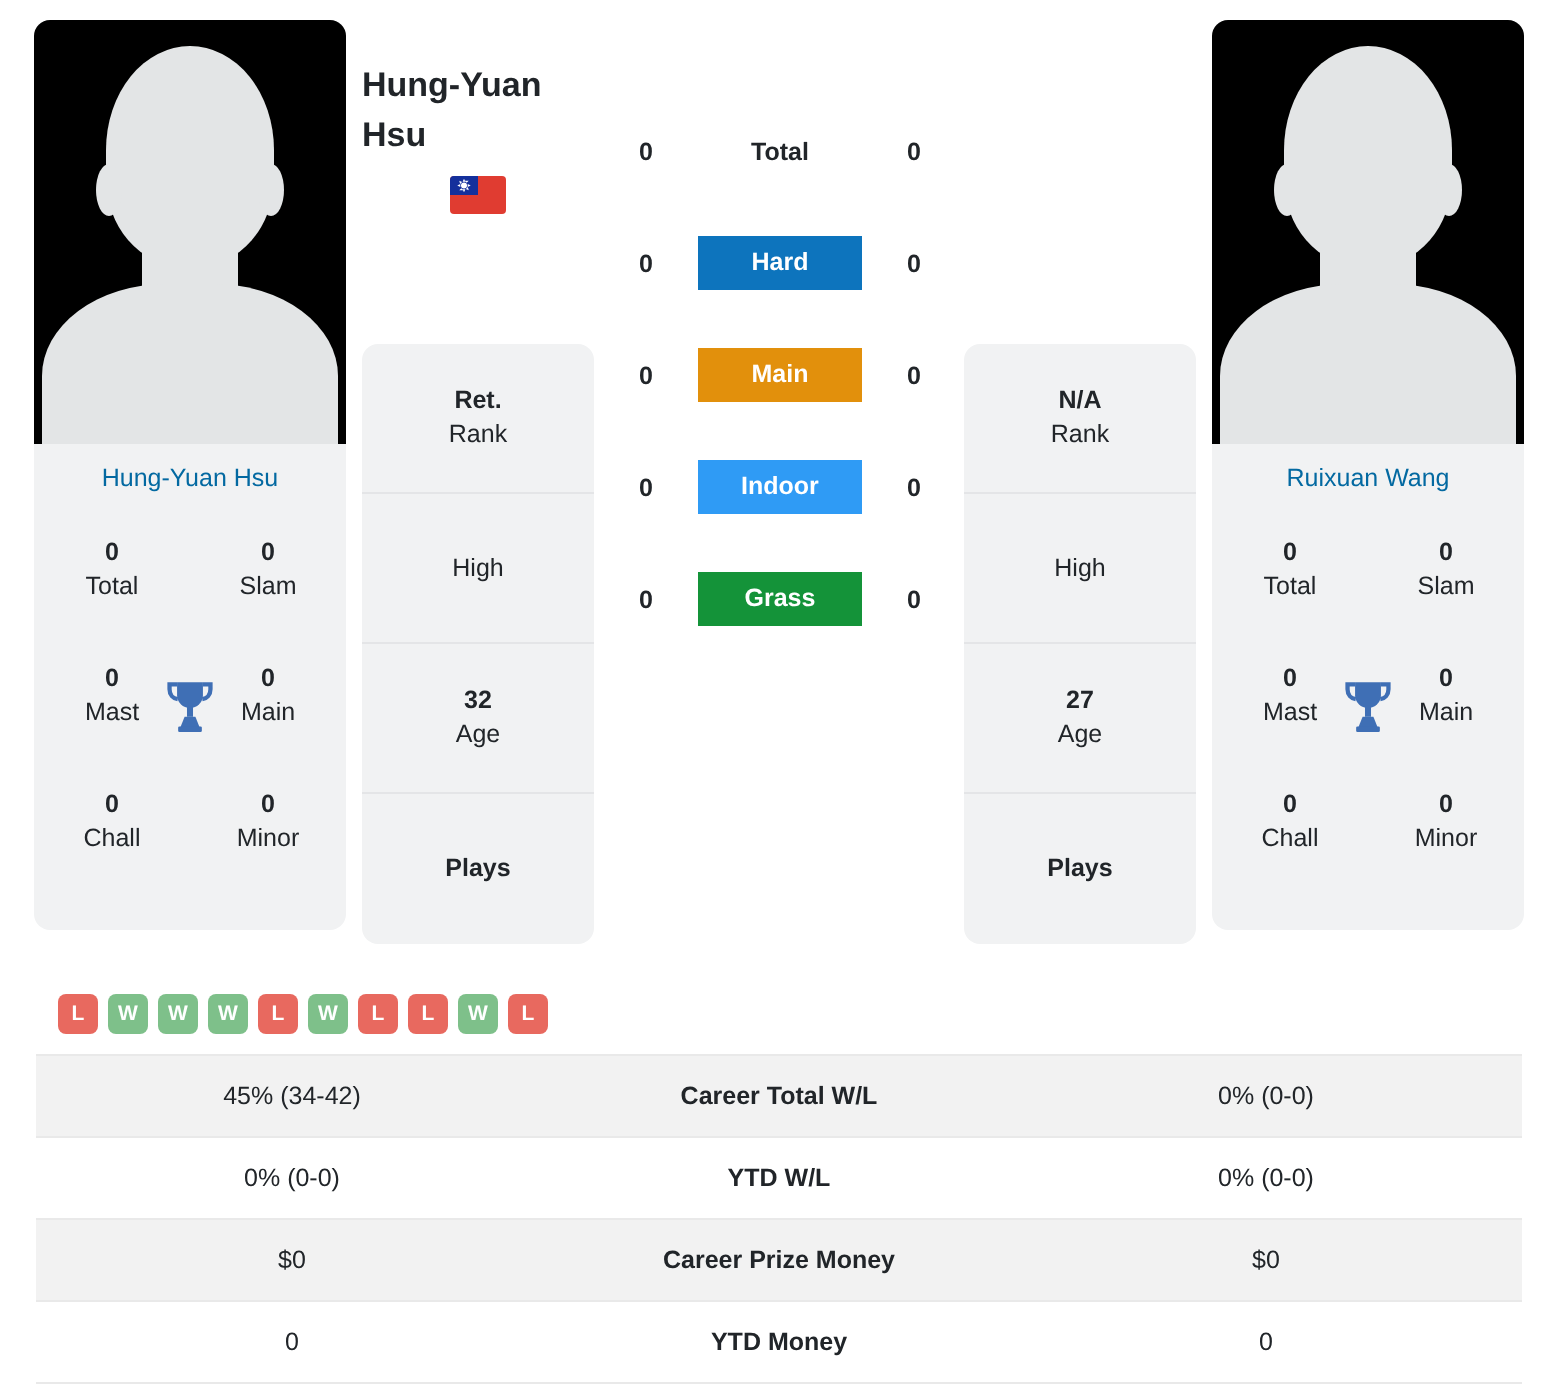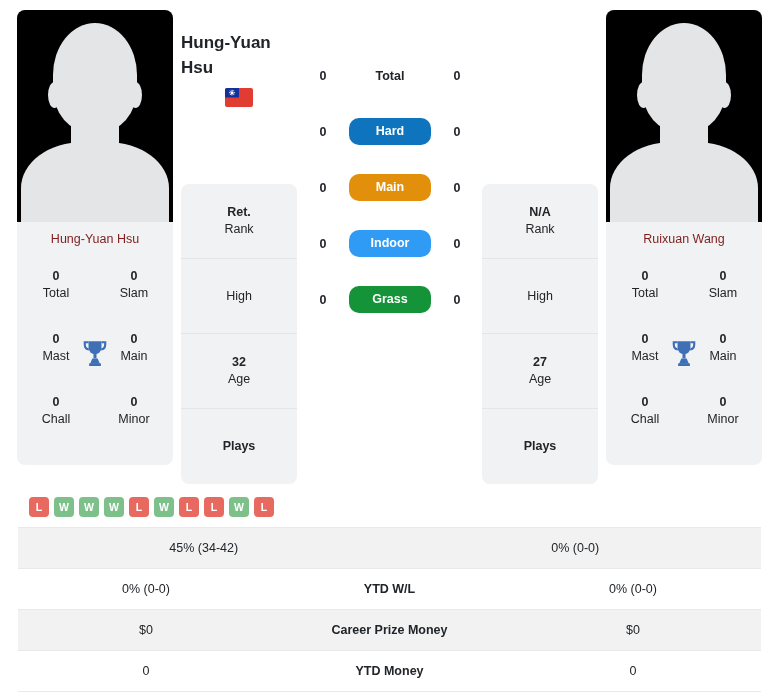--- a/index.html
+++ b/index.html
@@ -92,21 +92,21 @@
     height: 86px;
     background: #e3e5e6;
     border-radius: 62px 62px 0 0 / 46px 46px 0 0;
   }
 
   .photo-name {
     height: 34px;
     line-height: 34px;
     text-align: center;
     font-size: 12.5px;
-    color: #7f1d1d;
+    color: #0369a1;
     background: #f1f2f3;
   }
 
   .titles-grid {
     position: relative;
     padding: 6px 0 0 0;
   }
   .titles-row {
     display: flex;
     height: 63px;
@@ -157,21 +157,21 @@
     height: 19px;
     border-radius: 2px;
     position: relative;
     overflow: hidden;
     display: block;
   }
 
   
   .info-card {
     position: absolute;
-    top: 184px;
+    top: 172px;
     width: 116px;
     background: #f1f2f3;
     border-radius: 8px;
     overflow: hidden;
   }
   .info-card.left  { left: 181px; }
   .info-card.right { left: 482px; }
 
   .info-row {
     height: 75px;
@@ -228,21 +228,21 @@
     text-align: center;
     font-size: 12.5px;
     font-weight: bold;
     line-height: 17px;
     color: #212529;
   }
   .h2h-label.badge {
     color: #ffffff;
     padding: 5px 0;
     top: 2px;
-    border-radius: 10px;
+    border-radius: 0;
   }
 
   
   .stats-table {
     position: absolute;
     left: 18px;
     top: 487px;
     width: 743px;
   }
   .stat-row {
@@ -492,20 +492,21 @@
         <div class="form-badge" style="background:#e8695f">L</div>
         <div class="form-badge" style="background:#e8695f">L</div>
         <div class="form-badge" style="background:#7ec08a">W</div>
         <div class="form-badge" style="background:#e8695f">L</div>
       </div>
       <div class="stat-side"></div>
     </div>
 
     <div class="stat-row striped">
       <div class="stat-side">45% (34-42)</div>
+      <div class="stat-mid">Career Total W/L</div>
       <div class="stat-side">0% (0-0)</div>
     </div>
 
     <div class="stat-row">
       <div class="stat-side">0% (0-0)</div>
       <div class="stat-mid">YTD W/L</div>
       <div class="stat-side">0% (0-0)</div>
     </div>
 
     <div class="stat-row striped">

